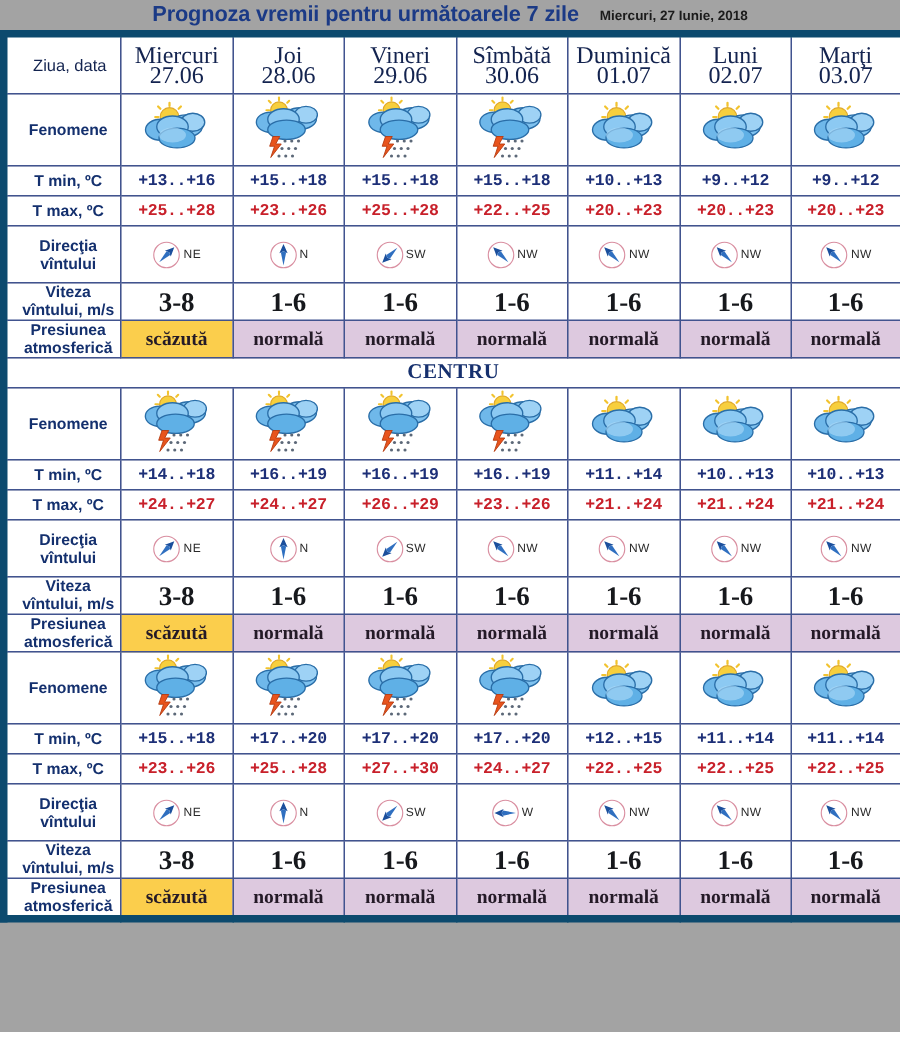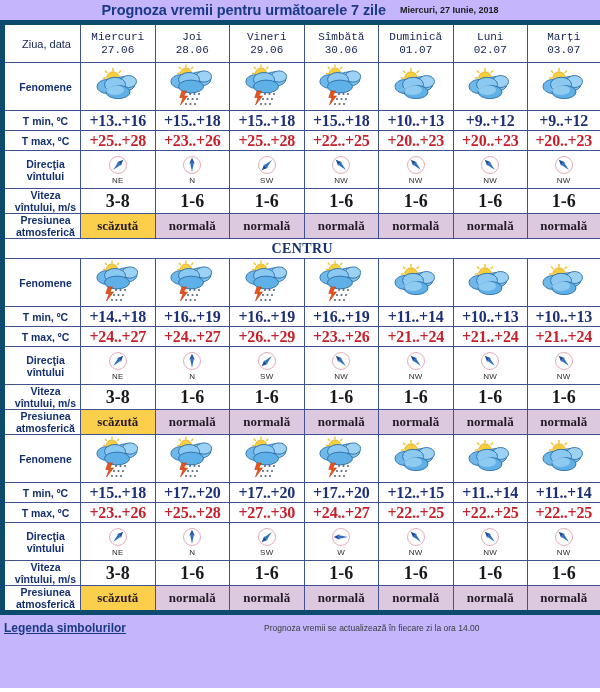--- a/index.html
+++ b/index.html
@@ -6,21 +6,21 @@
   html, body {
     margin: 0; padding: 0;
     width: 600px; height: 692px;
     background: #ffffff;
     font-family: "Liberation Sans", sans-serif;
     overflow: hidden;
   }
   #page {
     position: relative;
     width: 600px; height: 688px;
-    background: #c4b5fd;
+    background: #a3a3a3;
   }
 
   
   .titlebar {
     height: 20px;
     display: flex;
     align-items: center;
     justify-content: center;
     gap: 14px;
     padding: 0 6px;
@@ -58,23 +58,23 @@
 
   
   col.c-label { width: 78px; }
   col.c-day   { width: 74.5px; }
 
   
   .hdr-cell {
     height: 40px;
     background: #ced8ee;
     color: #13234f;
-    font-size: 11px;
+    font-size: 16px;
     line-height: 13px;
-    font-family: Liberation Mono, monospace;
+    font-family: Liberation Serif, serif;
   }
   .hdr-cell .dayname { display: block; }
   .hdr-cell .daydate { display: block; }
   .hdr-label {
     height: 40px;
     background: #ced8ee;
     color: #13234f;
     font-size: 11px;
     font-family: "Liberation Sans", sans-serif;
     text-align: left;
@@ -108,32 +108,32 @@
   
   .phen-cell { height: 48px; }
   .icon-wrap {
     width: 100%; height: 46px;
     display: flex; align-items: center; justify-content: center;
   }
 
   
   .tcell {
     height: 20px;
-    font-family: Liberation Serif, serif;
+    font-family: Liberation Mono, monospace;
     font-weight: bold;
-    font-size: 16px;
+    font-size: 11px;
     letter-spacing: -0.2px;
   }
   .tmin { color: #1d2f77; }
   .tmax { color: #c8202a; margin-top: 40px; }
 
   
   .wind-cell { height: 38px; }
   .wind-inner {
-    display: flex; flex-direction: column;
+    display: flex; flex-direction: row;
     align-items: center; justify-content: center;
     height: 36px; gap: 1px;
   }
   .wind-abbr {
     font-family: "Liberation Sans", sans-serif;
     font-size: 8px;
     color: #2a2a2a;
     font-weight: normal;
     letter-spacing: 0.3px;
   }
@@ -1190,18 +1190,14 @@
           <td class="pres-cell pres-normal">normală</td>
           <td class="pres-cell pres-normal">normală</td>
           <td class="pres-cell pres-normal">normală</td>
           <td class="pres-cell pres-normal">normală</td>
           <td class="pres-cell pres-normal">normală</td>
           <td class="pres-cell pres-normal">normală</td>
         </tr>
       </tbody>
   </table>
 
-  <div class="footer">
-    <a class="legend-link">Legenda simbolurilor</a>
-    <span class="footer-note">Prognoza vremii se actualizează în fiecare zi la ora 14.00</span>
-  </div>
 
 </div>
 
 </body></html>

